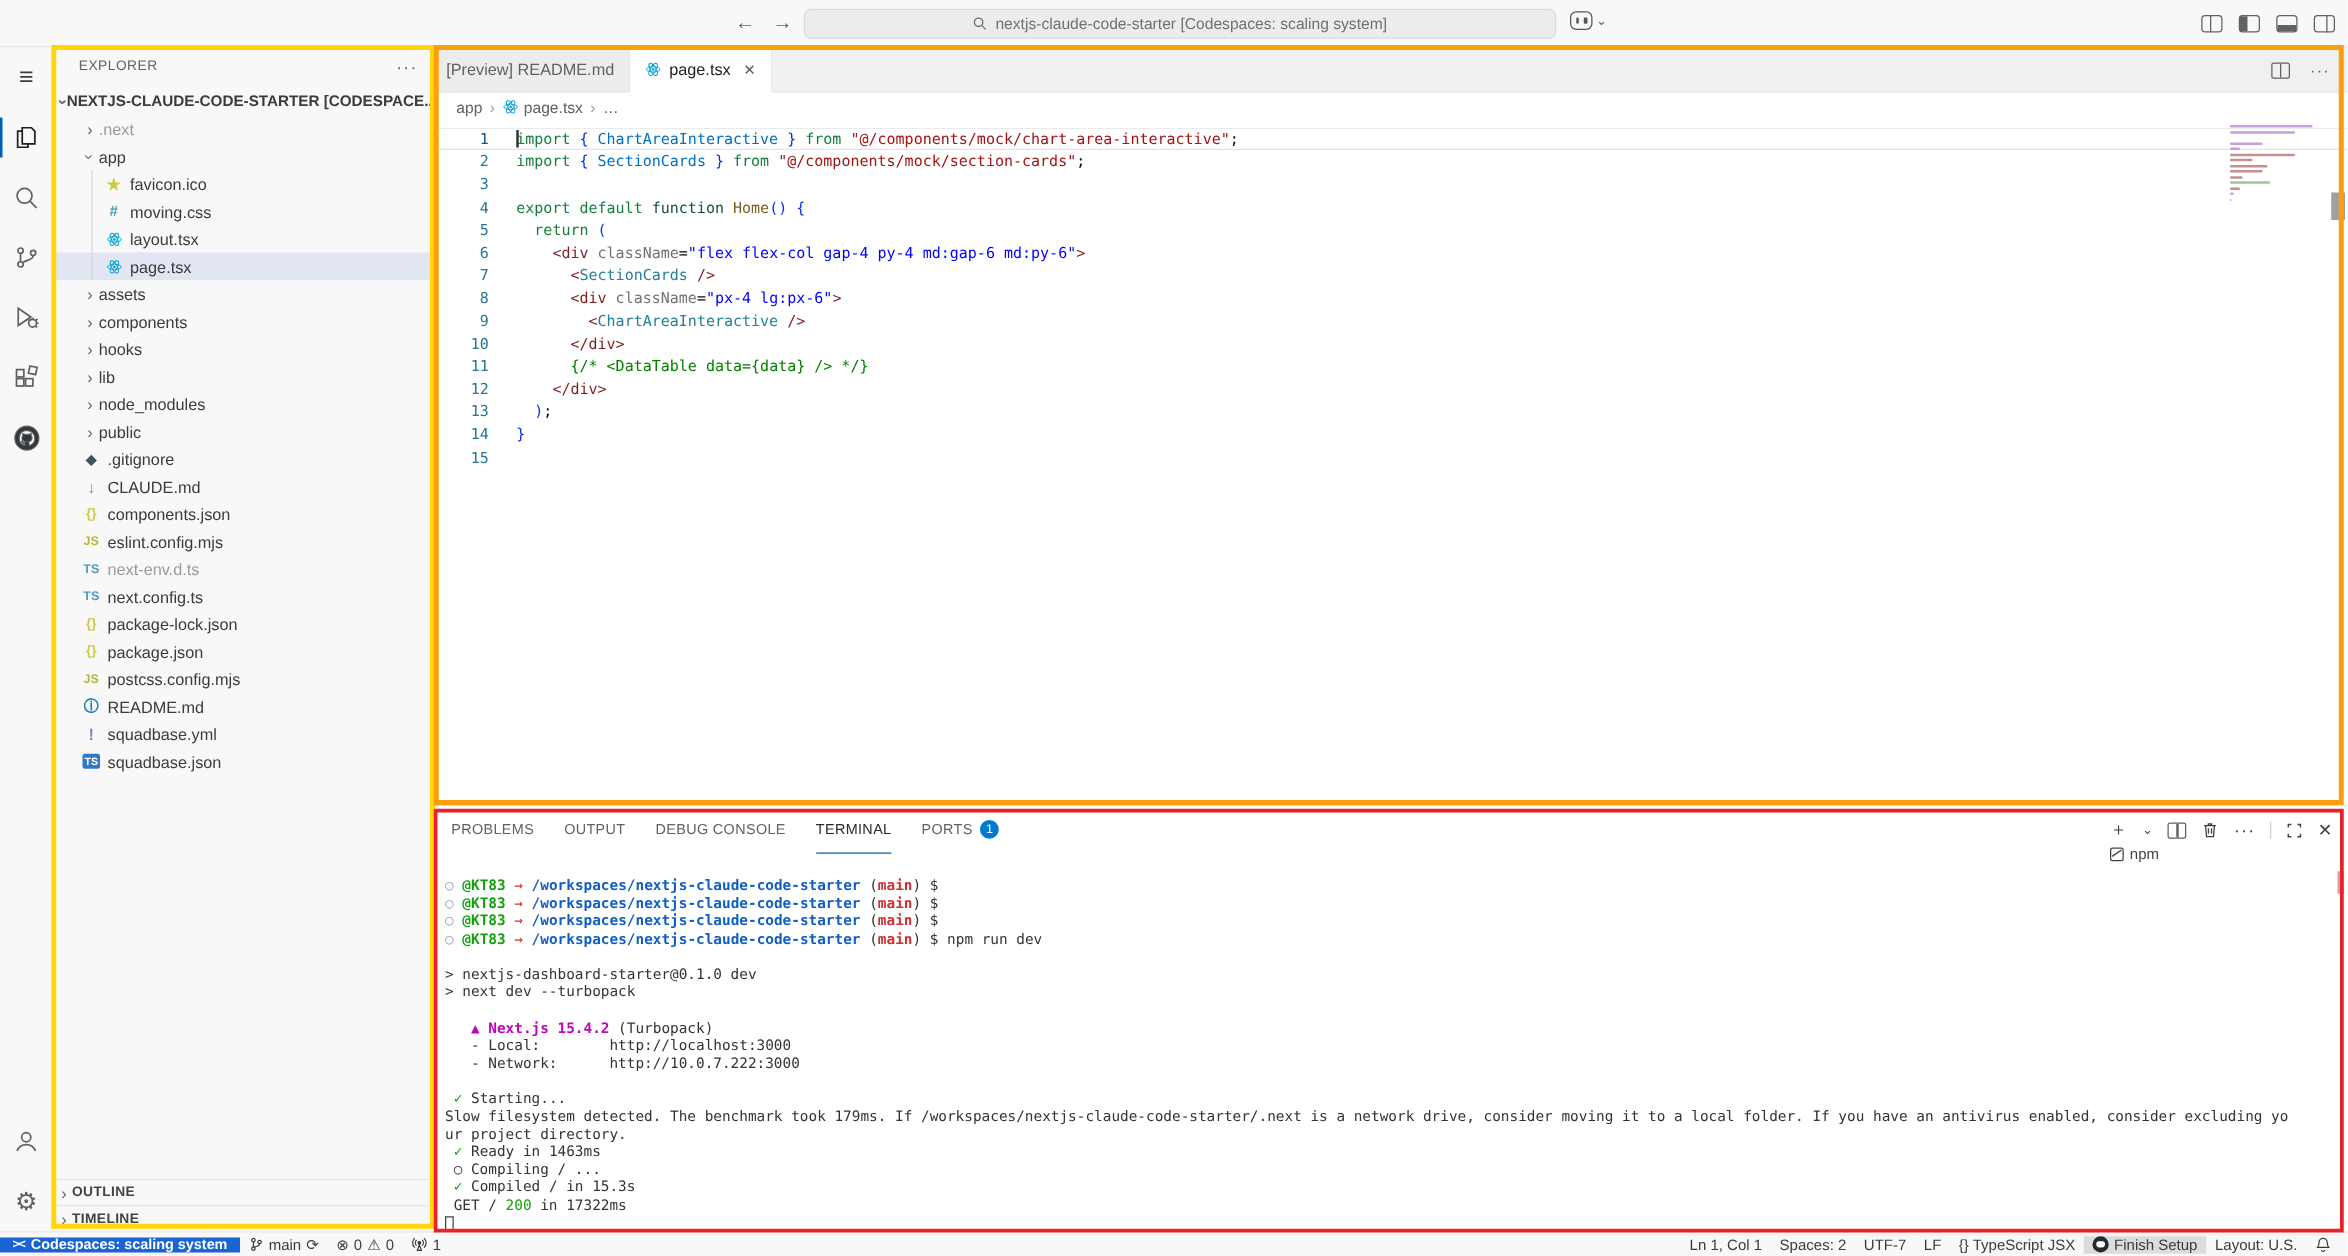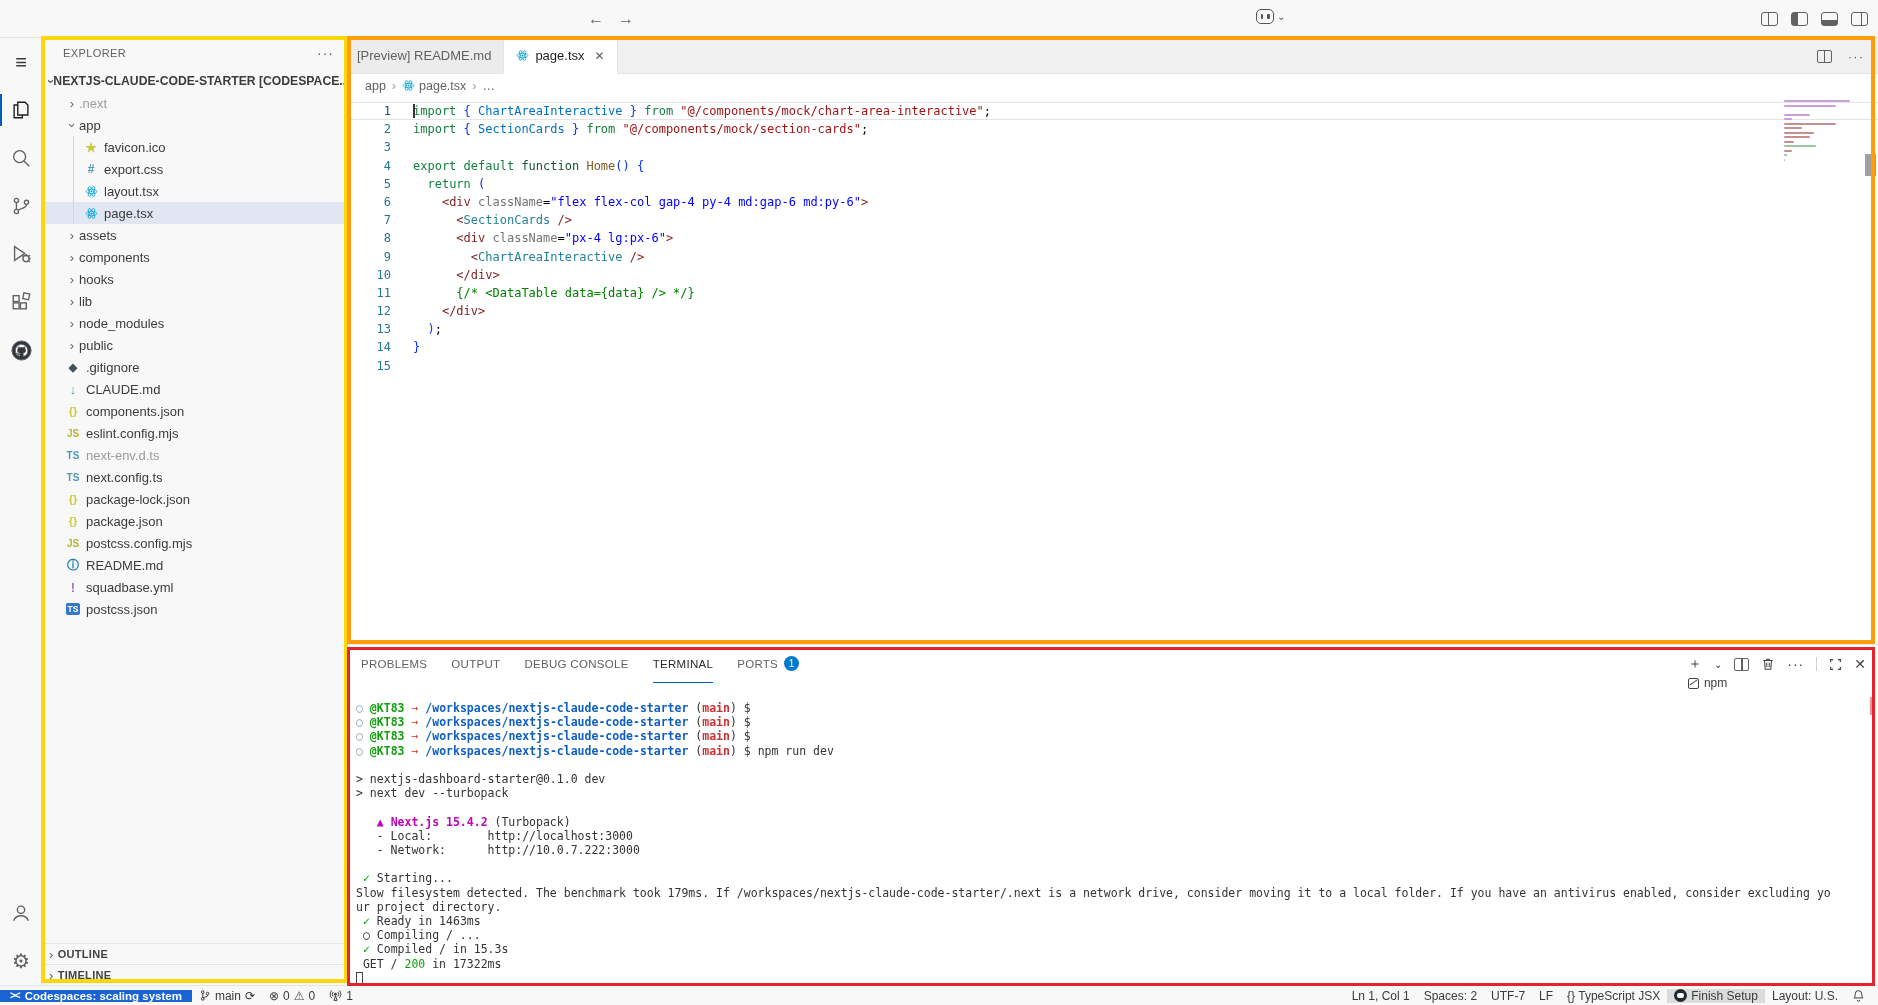--- a/index.html
+++ b/index.html
@@ -129,20 +129,27 @@
   .anno.red   { left:347px; top:647px; width:1528px; height:339px; border:3px solid #e8222b; }
 </style>
 </head>
 <body>
 
 <div class="titlebar">
   <div class="nav-arrows">
     <span>←</span>
     <span>→</span>
   </div>
+  <div class="searchbox">
+    <svg width="12" height="12" viewBox="0 0 16 16" fill="none" stroke="#717171" stroke-width="1.5">
+        <circle cx="6.5" cy="6.5" r="4.5"></circle>
+        <line x1="10" y1="10" x2="14" y2="14"></line>
+      </svg>
+    <span>nextjs-claude-code-starter [Codespaces: scaling system]</span>
+  </div>
   <div class="copilot">
     <span class="bot"></span>
     <span style="font-size:10px;">⌄</span>
   </div>
   <div class="tb-right">
     <span class="tb-ic grid"></span>
     <span class="tb-ic left"></span>
     <span class="tb-ic bottom"></span>
     <span class="tb-ic right"></span>
   </div>
@@ -228,21 +235,21 @@
           <span class="ficon">
             <span style="color:#cbcb41;font-size:13px;font-weight:bold;">★</span>
           </span>
           <span class="lbl">favicon.ico</span>
         </div>
         <div class="trow" style="padding-left: 40px;">
           <span class="guide"></span>
           <span class="ficon">
             <span style="color:#519aba;font-size:12px;font-weight:bold;">#</span>
           </span>
-          <span class="lbl">export.css</span>
+          <span class="lbl">moving.css</span>
         </div>
         <div class="trow" style="padding-left: 40px; text-align: center;">
           <span class="guide"></span>
           <span class="ficon">
             <svg width="13" height="13" viewBox="0 0 24 24">
               <g fill="none" stroke="#00a2d3" stroke-width="1.4">
                 <ellipse cx="12" cy="12" rx="10" ry="4"></ellipse>
                 <ellipse cx="12" cy="12" rx="10" ry="4" transform="rotate(60 12 12)"></ellipse>
                 <ellipse cx="12" cy="12" rx="10" ry="4" transform="rotate(120 12 12)"></ellipse>
               </g>
@@ -352,21 +359,21 @@
         <div class="trow" style="padding-left: 22px;">
           <span class="ficon">
             <span style="color:#a074c4;font-size:13px;font-weight:bold;">!</span>
           </span>
           <span class="lbl">squadbase.yml</span>
         </div>
         <div class="trow" style="padding-left: 22px;">
           <span class="ficon">
             <span class="ts-badge">TS</span>
           </span>
-          <span class="lbl">postcss.json</span>
+          <span class="lbl">squadbase.json</span>
         </div>
       </div>
     <div class="sb-sections">
       <div class="sb-sec">
         <span class="chev">›</span>
         <span>OUTLINE</span>
       </div>
       <div class="sb-sec">
         <span class="chev">›</span>
         <span>TIMELINE</span>

